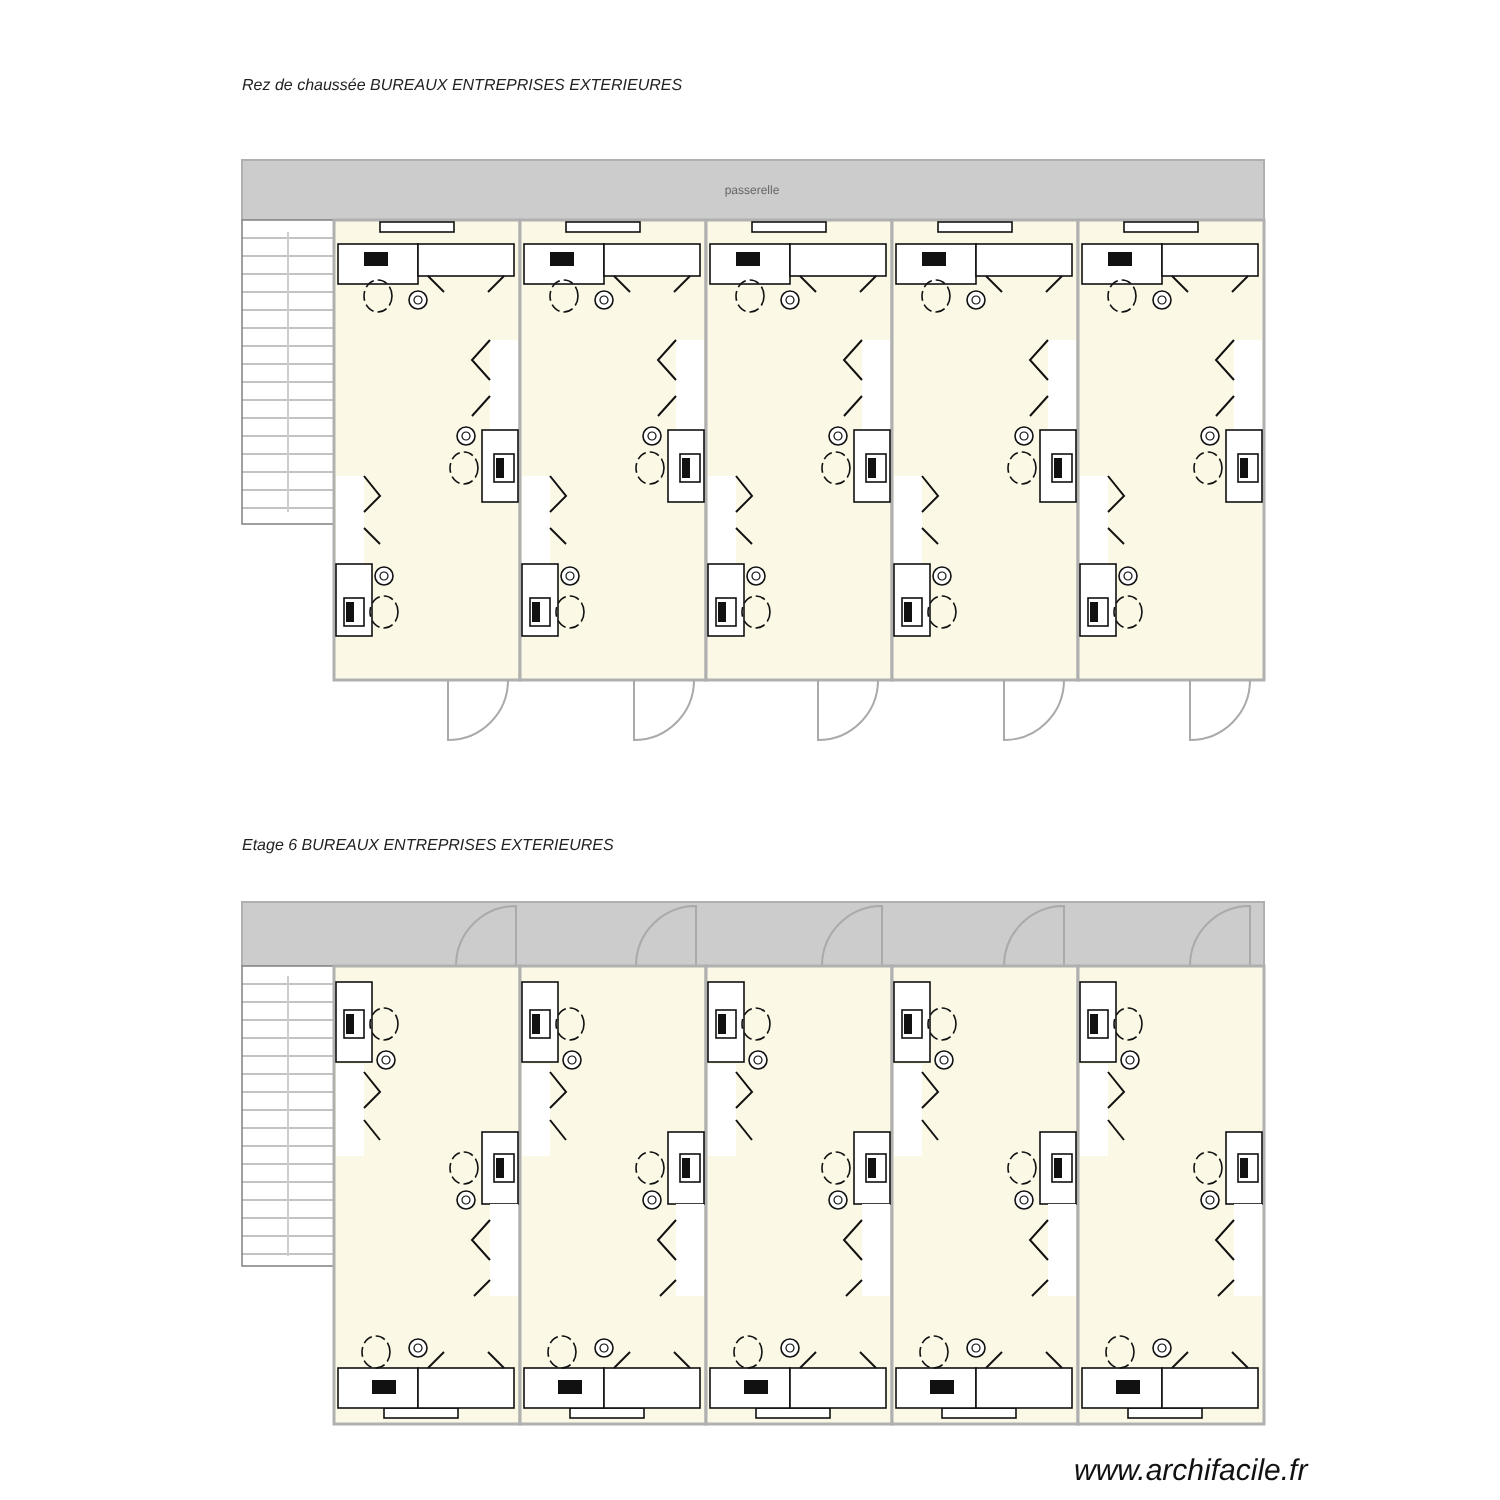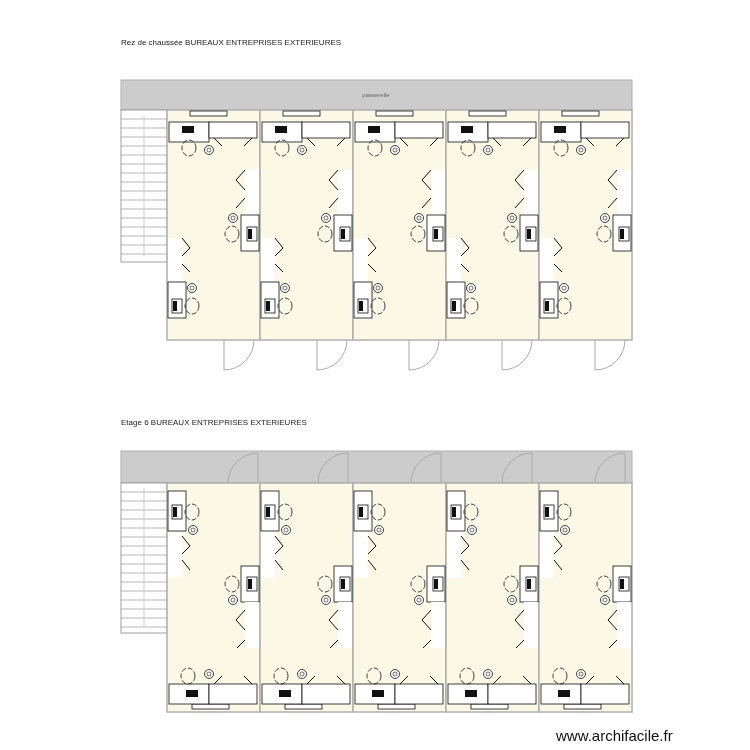--- a/index.html
+++ b/index.html
@@ -1,27 +1,27 @@
 <!DOCTYPE html>
 <html><head>
 <meta charset="utf-8">
 <style>
   html, body { margin:0; padding:0; background:#ffffff; }
   body { width:750px; height:750px; position:relative; overflow:hidden; font-family:"Liberation Sans", sans-serif; }
-  .title { position:absolute; font-size:8px; color:#222; white-space:nowrap; }
+  .title { position:absolute; font-size:8px; color:#222; white-space:nowrap;font-style:italic; }
   .wm { position:absolute; font-size:15px; color:#111; white-space:nowrap; }
   .plan { position:absolute; left:0; top:0; }
   .lbl { font-size:6px; fill:#666; font-family:"Liberation Sans", sans-serif; }
 </style>
 </head>
 <body>
 
 <div class="title" style="left:121px;top:38px;">Rez de chaussée BUREAUX ENTREPRISES EXTERIEURES</div>
 <div class="title" style="left:121px;top:418px;">Etage 6 BUREAUX ENTREPRISES EXTERIEURES</div>
-<div class="wm" style="left:556px;top:727px;">www.archifacile.fr</div>
+<div class="wm" style="left:537px;top:727px;font-style:italic;">www.archifacile.fr</div>
 
 <svg class="plan" width="750" height="750" viewBox="0 0 750 750">
   <defs>
     <g id="chair">
       <ellipse cx="0" cy="0" rx="7" ry="8" fill="none" stroke="#111" stroke-width="0.8" stroke-dasharray="5 2"></ellipse>
     </g>
     <g id="pc">
       <rect x="-5" y="-7" width="10" height="14" fill="#fff" stroke="#111" stroke-width="0.8"></rect>
       <rect x="-4" y="-5" width="4" height="10" fill="#111"></rect>
     </g>

